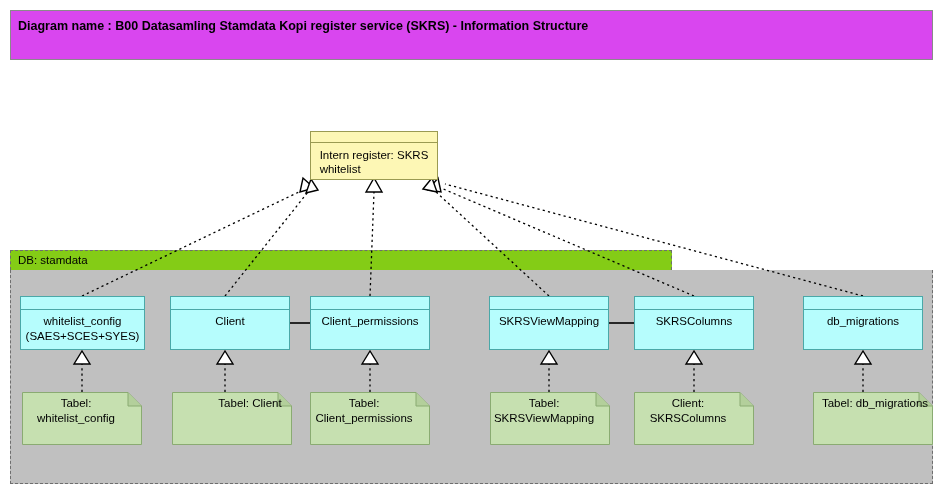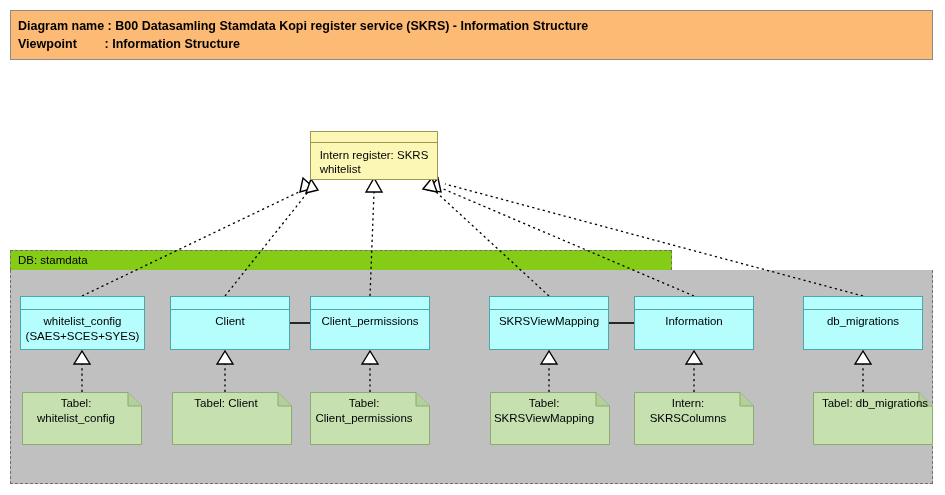--- a/index.html
+++ b/index.html
@@ -16,21 +16,21 @@
     overflow: hidden;
   }
 
   
   .title-box {
     position: absolute;
     left: 10px;
     top: 10px;
     width: 923px;
     height: 50px;
-    background: #fdba74;
+    background: #d946ef;
     border: 1px solid #8a8a8a;
     box-sizing: border-box;
     padding: 6px 0 0 7px;
   }
   .title-line {
     font-size: 12.5px;
     font-weight: bold;
     color: #000000;
     line-height: 18px;
     white-space: pre;
@@ -187,21 +187,20 @@
     box-sizing: border-box;
   }
 </style>
 </head>
 <body>
 
 <div id="canvas">
 
   <div class="title-box">
     <div class="title-line">Diagram name : B00 Datasamling Stamdata Kopi register service (SKRS) - Information Structure</div>
-    <div class="title-line">Viewpoint        : Information Structure</div>
   </div>
 
   <div class="group">
     <div class="group-tab">
       <div class="group-tab-label">DB: stamdata</div>
     </div>
     <div class="group-body-topline-right"></div>
     <div class="group-body"></div>
   </div>
 
@@ -270,38 +269,38 @@
     <div class="txt">Client_permissions</div>
   </div>
 
   <div class="node-cyan" style="left:489px; top:296px; width:120px; height:54px;">
     <div class="bar"></div>
     <div class="txt">SKRSViewMapping</div>
   </div>
 
   <div class="node-cyan" style="left:634px; top:296px; width:120px; height:54px;">
     <div class="bar"></div>
-    <div class="txt">Information</div>
+    <div class="txt">SKRSColumns</div>
   </div>
 
   <div class="node-cyan" style="left:803px; top:296px; width:120px; height:54px;">
     <div class="bar"></div>
     <div class="txt">db_migrations</div>
   </div>
 
   <div class="node-note" style="left:22px; top:392px; width:120px; height:53px;">
     <svg width="120" height="53">
       <path d="M0.5,0.5 H106 L119.5,14 V52.5 H0.5 Z" fill="#c6e0b0" stroke="#8aab72" stroke-width="1"></path>
       <path d="M106,0.5 V14 H119.5" fill="#b3cf9b" stroke="#8aab72" stroke-width="1"></path>
     </svg>
     <div class="txt">Tabel:
 whitelist_config</div>
   </div>
 
-  <div class="node-note" style="left:172px; top:392px; width:120px; height:53px;">
+  <div class="node-note" style="left:172px; top:392px; width:120px; height:53px;padding-left:48px;">
     <svg width="120" height="53">
       <path d="M0.5,0.5 H106 L119.5,14 V52.5 H0.5 Z" fill="#c6e0b0" stroke="#8aab72" stroke-width="1"></path>
       <path d="M106,0.5 V14 H119.5" fill="#b3cf9b" stroke="#8aab72" stroke-width="1"></path>
     </svg>
     <div class="txt">Tabel: Client</div>
   </div>
 
   <div class="node-note" style="left:310px; top:392px; width:120px; height:53px;">
     <svg width="120" height="53">
       <path d="M0.5,0.5 H106 L119.5,14 V52.5 H0.5 Z" fill="#c6e0b0" stroke="#8aab72" stroke-width="1"></path>
@@ -318,21 +317,21 @@
     </svg>
     <div class="txt">Tabel:
 SKRSViewMapping</div>
   </div>
 
   <div class="node-note" style="left:634px; top:392px; width:120px; height:53px;">
     <svg width="120" height="53">
       <path d="M0.5,0.5 H106 L119.5,14 V52.5 H0.5 Z" fill="#c6e0b0" stroke="#8aab72" stroke-width="1"></path>
       <path d="M106,0.5 V14 H119.5" fill="#b3cf9b" stroke="#8aab72" stroke-width="1"></path>
     </svg>
-    <div class="txt">Intern: SKRSColumns</div>
+    <div class="txt">Client: SKRSColumns</div>
   </div>
 
   <div class="node-note" style="left:803px; top:392px; width:136px; height:53px;margin-left:10px;">
     <svg width="120" height="53">
       <path d="M0.5,0.5 H106 L119.5,14 V52.5 H0.5 Z" fill="#c6e0b0" stroke="#8aab72" stroke-width="1"></path>
       <path d="M106,0.5 V14 H119.5" fill="#b3cf9b" stroke="#8aab72" stroke-width="1"></path>
     </svg>
     <div class="txt">Tabel: db_migrations</div>
   </div>
 

